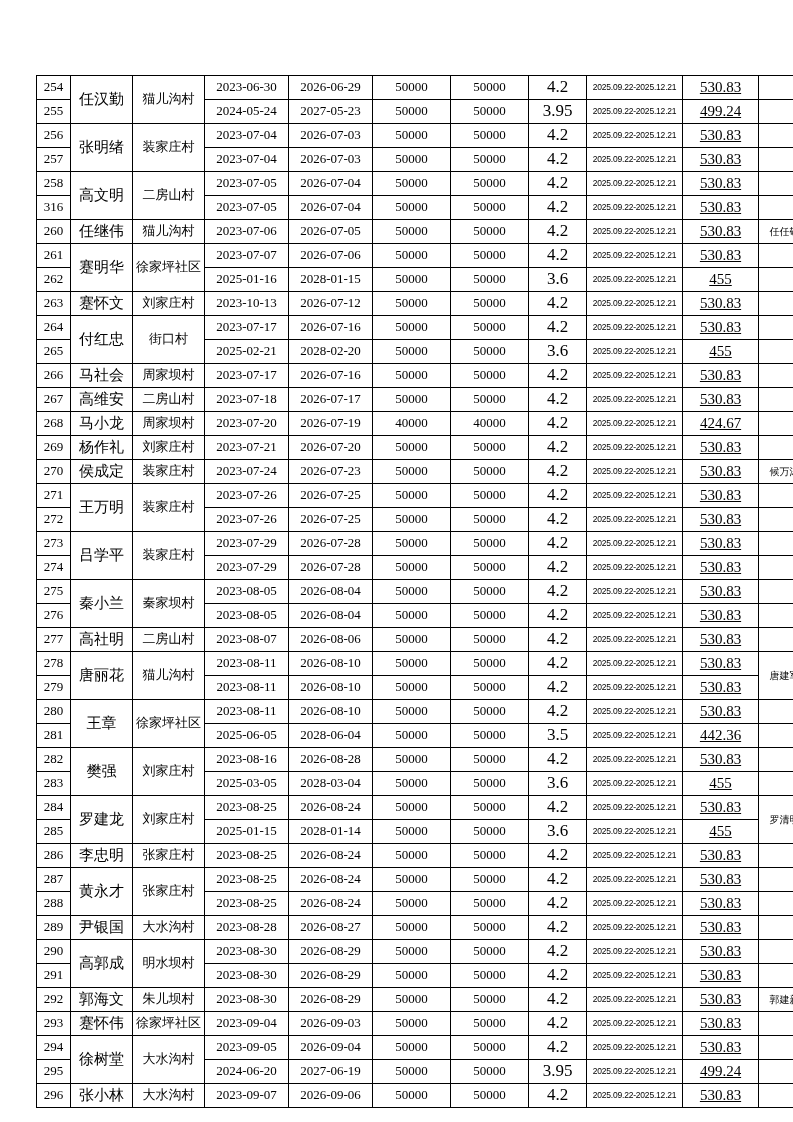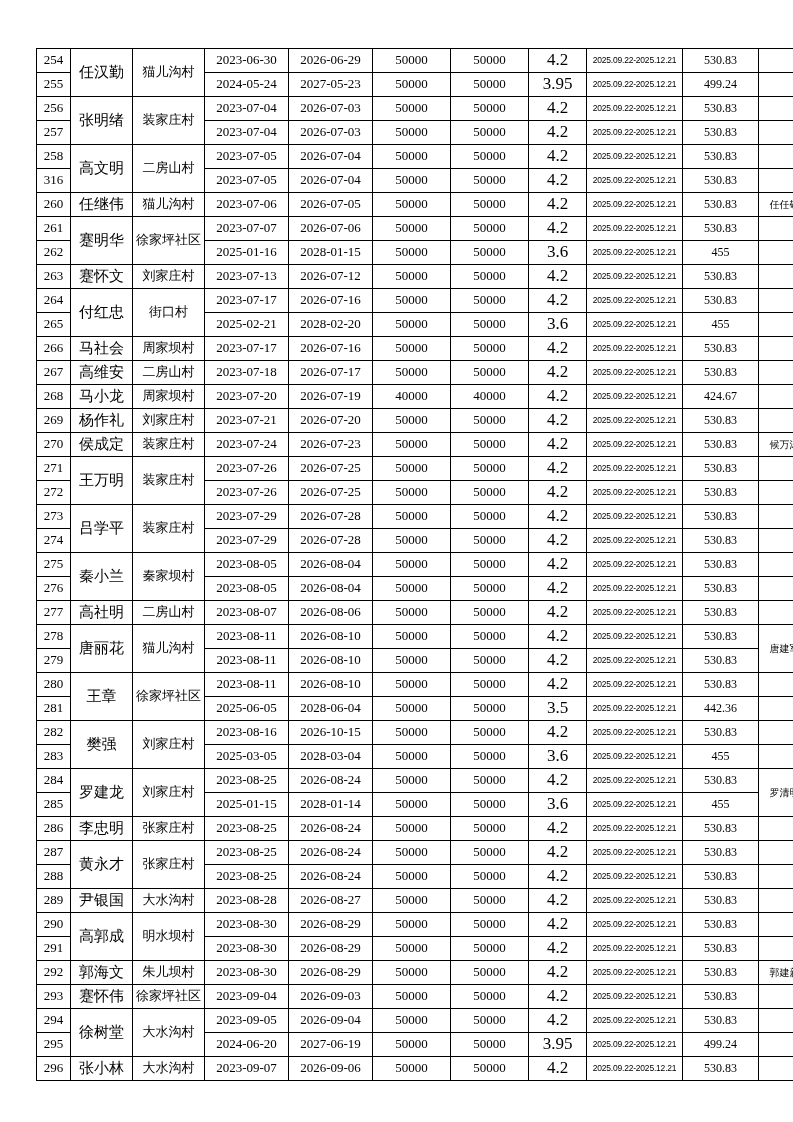--- a/index.html
+++ b/index.html
@@ -12,20 +12,21 @@
     height: 1122px;
     font-family: "Liberation Serif", "DejaVu Serif", serif;
     color: #000000;
   }
   .page {
     position: relative;
     width: 793px;
     height: 904px;
     box-sizing: border-box;
     padding: 48px 36px 0 36px;
+    margin-top: 27px;
   }
   table.loan-table {
     border-collapse: collapse;
     table-layout: fixed;
     width: 721px;
     margin: 0 auto;
   }
   table.loan-table td {
     border: 1px solid #000000;
     padding: 0;
@@ -49,21 +50,21 @@
   col.c-fee     { width: 76px; }
   col.c-note    { width: 52px; }
 
   .t-no      { font-size: 13px; }
   .t-name    { font-size: 15px; }
   .t-village { font-size: 13px; }
   .t-date    { font-size: 13px; font-family: "Liberation Serif", serif; }
   .t-amt     { font-size: 13px; }
   .t-rate    { font-size: 17px; }
   .t-period  { font-size: 8.5px; font-family: Liberation Sans, sans-serif; letter-spacing: -0.2px; }
-  .t-fee     { font-size: 12px; }
+  .t-fee     { font-size: 15px; text-decoration: underline; }
   .t-note    { font-size: 10px; }
 </style>
 </head>
 <body>
 
 <div class="page">
   <table class="loan-table">
     <colgroup>
       <col class="c-no">
         <col class="c-name">
@@ -184,21 +185,21 @@
           <td class="t-amt">50000</td>
           <td class="t-rate">3.6</td>
           <td class="t-period">2025.09.22-2025.12.21</td>
           <td class="t-fee">455</td>
           <td class="t-note"></td>
         </tr>
         <tr>
           <td class="t-no">263</td>
           <td class="t-name">蹇怀文</td>
           <td class="t-village">刘家庄村</td>
-          <td class="t-date">2023-07-13</td>
+          <td class="t-date">2023-10-13</td>
           <td class="t-date">2026-07-12</td>
           <td class="t-amt">50000</td>
           <td class="t-amt">50000</td>
           <td class="t-rate">4.2</td>
           <td class="t-period">2025.09.22-2025.12.21</td>
           <td class="t-fee">530.83</td>
           <td class="t-note"></td>
         </tr>
         <tr>
           <td class="t-no">264</td>
@@ -419,21 +420,21 @@
           <td class="t-rate">3.5</td>
           <td class="t-period">2025.09.22-2025.12.21</td>
           <td class="t-fee">442.36</td>
           <td class="t-note"></td>
         </tr>
         <tr>
           <td class="t-no">282</td>
           <td class="t-name" rowspan="2">樊强</td>
           <td class="t-village" rowspan="2">刘家庄村</td>
           <td class="t-date">2023-08-16</td>
-          <td class="t-date">2026-10-15</td>
+          <td class="t-date">2026-08-28</td>
           <td class="t-amt">50000</td>
           <td class="t-amt">50000</td>
           <td class="t-rate">4.2</td>
           <td class="t-period">2025.09.22-2025.12.21</td>
           <td class="t-fee">530.83</td>
           <td class="t-note"></td>
         </tr>
         <tr>
           <td class="t-no">283</td>
           <td class="t-date">2025-03-05</td>

